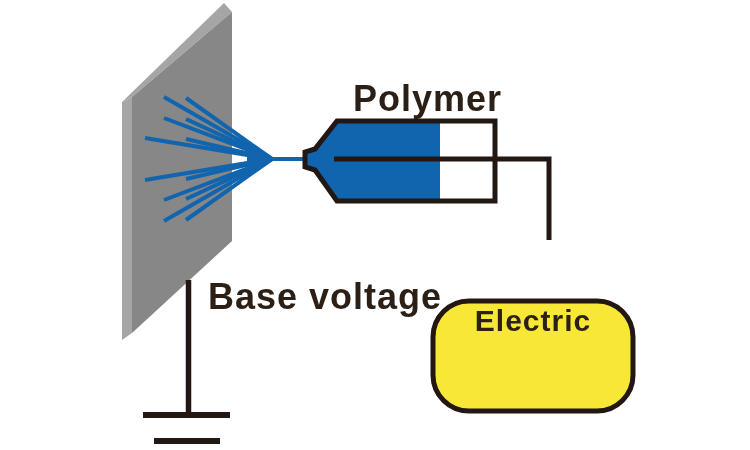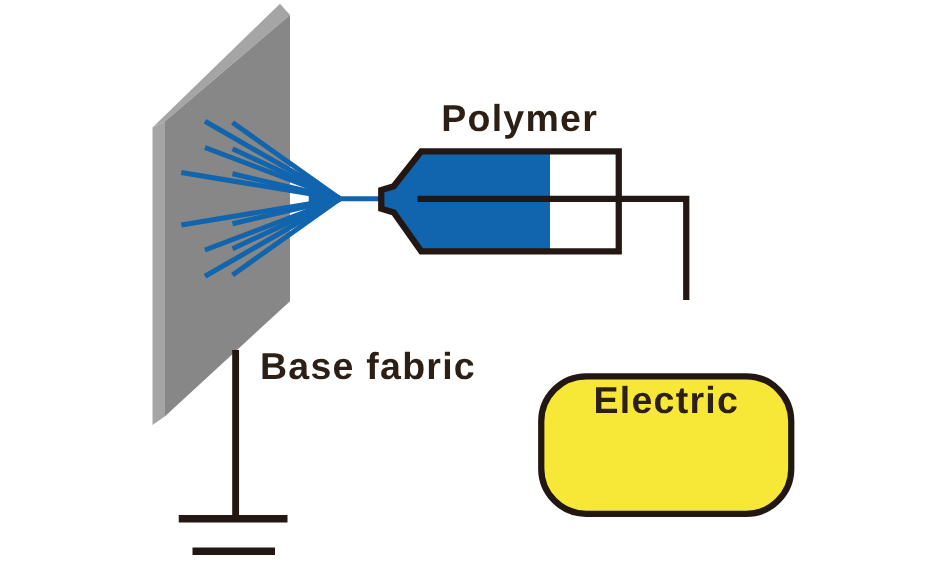--- a/index.html
+++ b/index.html
@@ -26,21 +26,21 @@
   .blue-fill  { fill: var(--polymer-blue); }
   .blue-line  { stroke: var(--polymer-blue); stroke-width: 4; fill: none; }
   .dark-line  { stroke: var(--line-dark); fill: none; }
   .dark-fill  { fill: var(--line-dark); }
   .yellow-box { fill: var(--voltage-fill-yellow); stroke: var(--line-dark); stroke-width: 5; }
 
   .label {
     position: absolute;
     color: var(--label-text);
     font-weight: bold;
-    font-size: 30px;
+    font-size: 36px;
     letter-spacing: 1px;
     white-space: nowrap;
     line-height: 1;
   }
   .polymer-label   { left: 353px; top: 81px; }
   .basefabric-label{ left: 208px; top: 279px; }
 
   .voltage-label {
     position: absolute;
     left: 433px;
@@ -100,19 +100,19 @@
       <path class="blue-fill" d="M337,121 L440,121 L440,201 L337,201 L315,170 L305,167 L305,152 L315,149 Z"></path>
       <path class="dark-line" stroke-width="5" d="M337,121 H495 V201 H337 L315,170 L305,167 V152 L315,149 Z"></path>
       <polyline class="dark-line" stroke-width="5" points="334,159 549,159 549,240"></polyline>
     </g>
 
     <rect class="yellow-box" x="433" y="301" width="200" height="110" rx="36" ry="36"></rect>
   </svg>
 
   <div class="label polymer-label">Polymer</div>
 
-  <div class="label basefabric-label">Base fabric</div>
+  <div class="label basefabric-label">Base voltage</div>
 
   <div class="voltage-label">
     <span>Electric</span>
   </div>
 
 </div>
 
 </body></html>

